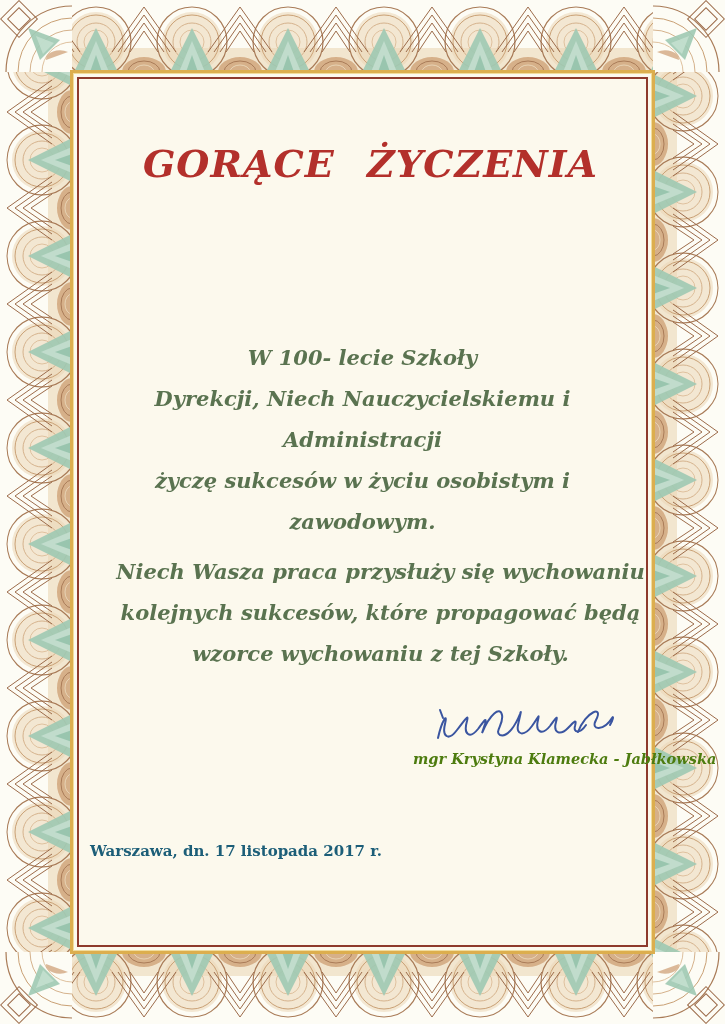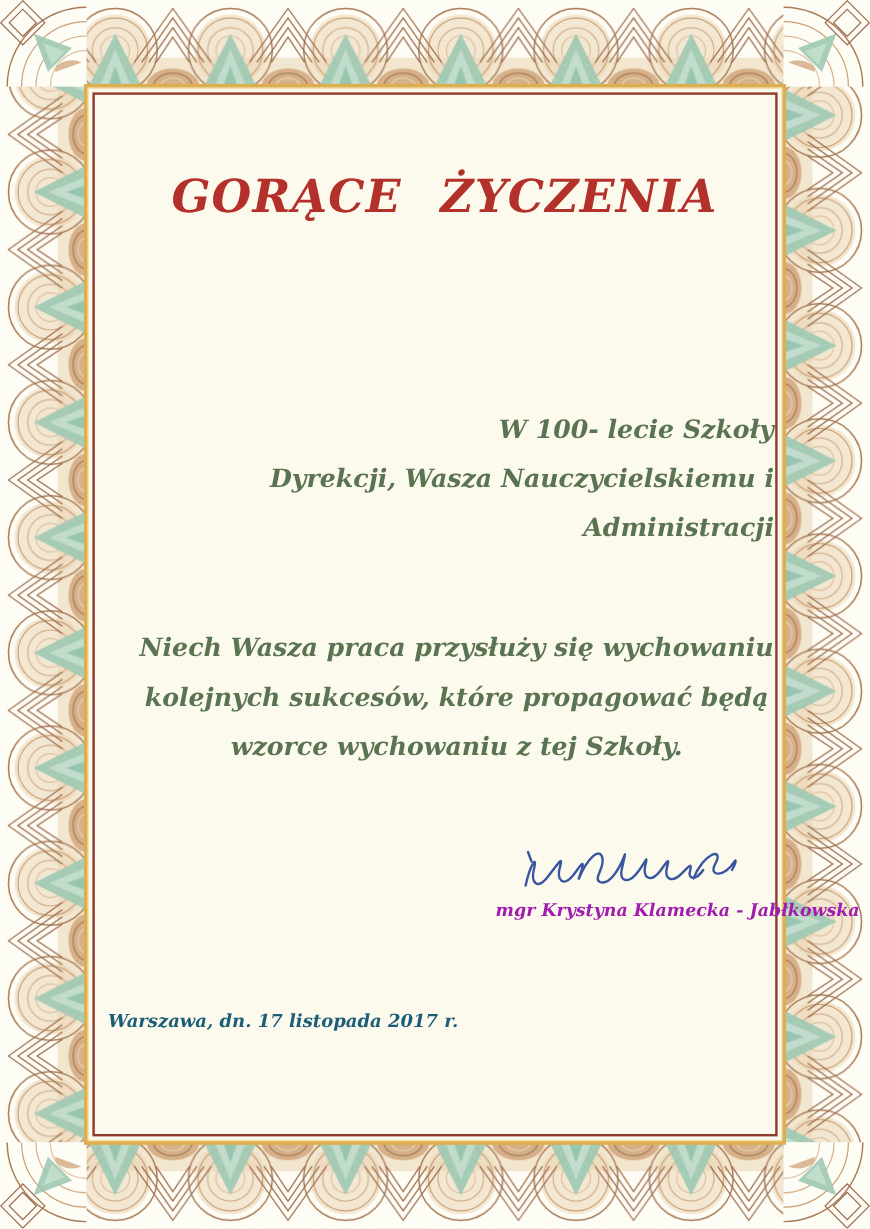--- a/index.html
+++ b/index.html
@@ -40,38 +40,38 @@
     margin:0;
     padding-left:16px;
   }
   .para{
     position:absolute;left:0;right:0;
     text-align:center;
     font-size:21px;line-height:41px;
     font-weight:bold;font-style:italic;
     color:#5A7350;
   }
-  .para-dedication{top:257px;text-align:right;}
-  .para-wish{top:439px;margin-left:36px;}
+  .para-dedication{top:257px;}
+  .para-wish{top:471px;margin-left:36px;}
   .signature-block{
     position:absolute;right:2px;top:618px;
     width:230px;
     text-align:center;
   }
   .signature-scribble{display:block;margin:0 auto -2px auto;}
   .signature-name{
     font-size:14.5px;line-height:18px;
     font-weight:bold;font-style:italic;
-    color:#a21caf;
+    color:#4d7c0f;
     white-space:nowrap;
   }
   .place-date{
     position:absolute;left:10px;top:762px;
     font-size:15px;line-height:18px;
-    font-weight:bold;font-style:italic;
+    font-weight:bold;
     color:#1C5E78;
     white-space:nowrap;
   }
 </style>
 </head>
 <body>
 
 <div class="page">
 
   <svg class="lace-svg" width="725" height="1024" viewBox="0 0 725 1024" aria-hidden="true">
@@ -153,21 +153,22 @@
   <div class="paper"></div>
   <div class="frame-gold"></div>
   <div class="frame-red"></div>
 
   <div class="content">
 
     <h1 class="title">GORĄCE ŻYCZENIA</h1>
 
     <div class="para para-dedication">
       <div>W 100- lecie Szkoły</div>
-      <div>Dyrekcji, Wasza Nauczycielskiemu i Administracji</div>
+      <div>Dyrekcji, Niech Nauczycielskiemu i Administracji</div>
+      <div>życzę sukcesów w życiu osobistym i zawodowym.</div>
     </div>
 
     <div class="para para-wish">
       <div>Niech Wasza praca przysłuży się wychowaniu</div>
       <div>kolejnych sukcesów, które propagować będą</div>
       <div>wzorce wychowaniu z tej Szkoły.</div>
     </div>
 
     <div class="signature-block">
       <svg class="signature-scribble" width="200" height="54" viewBox="0 0 200 54" aria-hidden="true">

